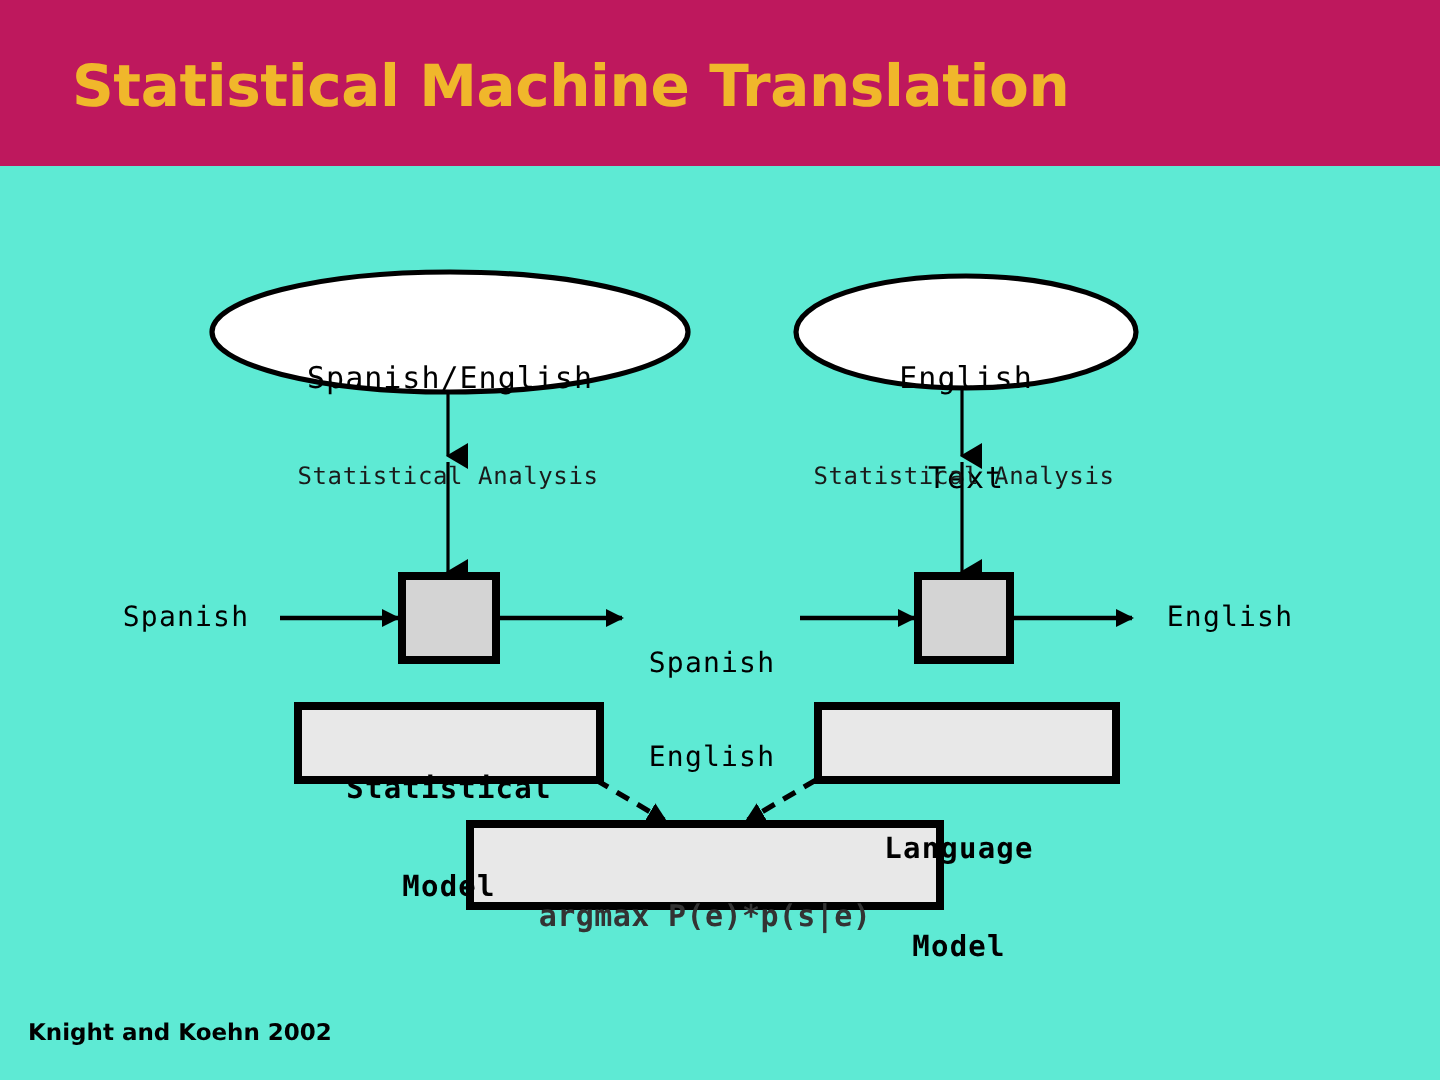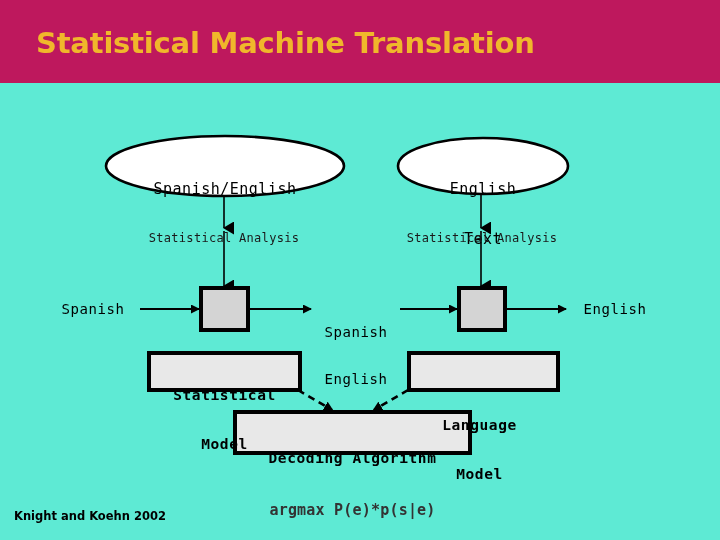--- a/index.html
+++ b/index.html
@@ -192,20 +192,19 @@
       <div>Statistical</div>
       <div>Model</div>
     </div>
 
     <div class="dg-text box-label" style="left:405px; top:272px; width:149px;margin-top:30px;">
       <div>Language</div>
       <div>Model</div>
     </div>
 
     <div class="dg-text" style="left:235px; top:331px; width:235px;">
-      <div class="decode-title">Decoding Algorithm</div>
       <div class="decode-formula">argmax P(e)*p(s|e)</div>
     </div>
 
   </div>
 </div>
 
 <div id="citation">Knight and Koehn 2002</div>
 
 </body></html>

